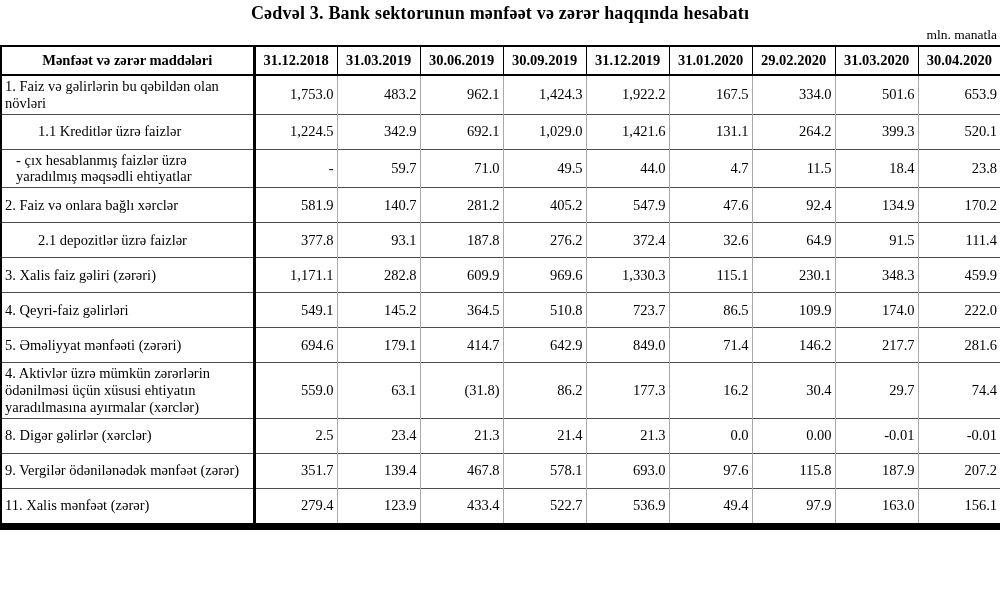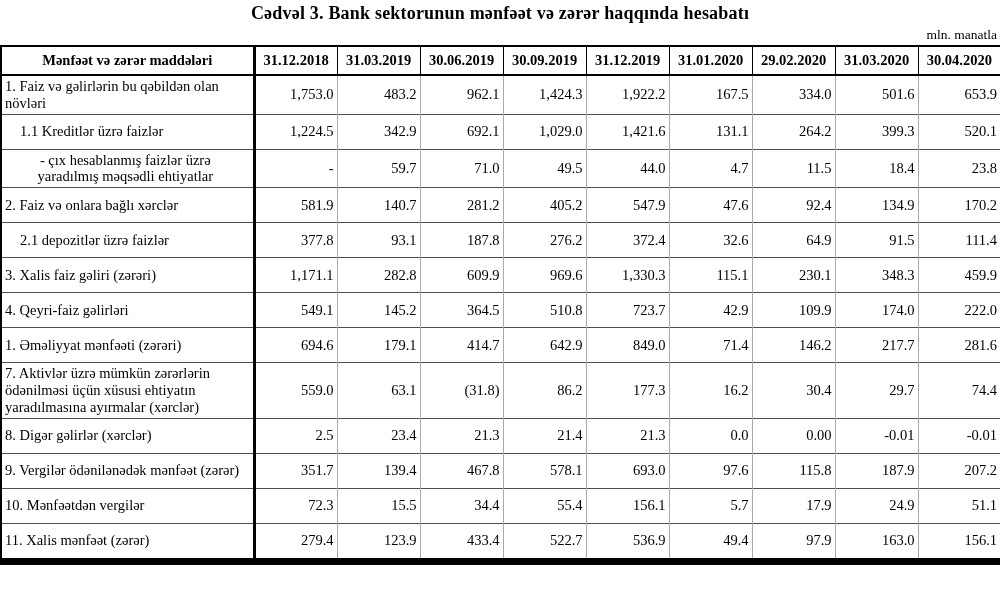--- a/index.html
+++ b/index.html
@@ -48,22 +48,22 @@
     border-left: 1px solid #a9a9a9;
     padding: 2px 3px;
     line-height: 1.16;
     overflow: hidden;
   }
   td.label {
     text-align: left;
     padding-left: 5px;
     border-left: none;
   }
-  td.label.sub { padding-left: 18px; }
-  td.label.dash { text-align: center; padding-left: 14px; padding-right: 18px; }
+  td.label.sub { padding-left: 36px; }
+  td.label.dash { padding-left: 14px; padding-right: 18px; }
   td.num {
     text-align: right;
     padding-right: 8px;
   }
   .lc { border-right: 3px solid #000 !important; }
 </style>
 </head>
 <body>
 
 <div class="page">
@@ -169,39 +169,39 @@
           <td class="num">348.3</td>
           <td class="num">459.9</td>
         </tr>
         <tr>
           <td class="label lc">4. Qeyri-faiz gəlirləri</td>
           <td class="num">549.1</td>
           <td class="num">145.2</td>
           <td class="num">364.5</td>
           <td class="num">510.8</td>
           <td class="num">723.7</td>
-          <td class="num">42.9</td>
+          <td class="num">86.5</td>
           <td class="num">109.9</td>
           <td class="num">174.0</td>
           <td class="num">222.0</td>
         </tr>
         <tr>
-          <td class="label lc">1. Əməliyyat mənfəəti (zərəri)</td>
+          <td class="label lc">5. Əməliyyat mənfəəti (zərəri)</td>
           <td class="num">694.6</td>
           <td class="num">179.1</td>
           <td class="num">414.7</td>
           <td class="num">642.9</td>
           <td class="num">849.0</td>
           <td class="num">71.4</td>
           <td class="num">146.2</td>
           <td class="num">217.7</td>
           <td class="num">281.6</td>
         </tr>
         <tr>
-          <td class="label lc">7. Aktivlər üzrə mümkün zərərlərin ödənilməsi üçün xüsusi ehtiyatın yaradılmasına ayırmalar (xərclər)</td>
+          <td class="label lc">4. Aktivlər üzrə mümkün zərərlərin ödənilməsi üçün xüsusi ehtiyatın yaradılmasına ayırmalar (xərclər)</td>
           <td class="num">559.0</td>
           <td class="num">63.1</td>
           <td class="num">(31.8)</td>
           <td class="num">86.2</td>
           <td class="num">177.3</td>
           <td class="num">16.2</td>
           <td class="num">30.4</td>
           <td class="num">29.7</td>
           <td class="num">74.4</td>
         </tr>
@@ -223,32 +223,20 @@
           <td class="num">139.4</td>
           <td class="num">467.8</td>
           <td class="num">578.1</td>
           <td class="num">693.0</td>
           <td class="num">97.6</td>
           <td class="num">115.8</td>
           <td class="num">187.9</td>
           <td class="num">207.2</td>
         </tr>
         <tr>
-          <td class="label lc">10. Mənfəətdən vergilər</td>
-          <td class="num">72.3</td>
-          <td class="num">15.5</td>
-          <td class="num">34.4</td>
-          <td class="num">55.4</td>
-          <td class="num">156.1</td>
-          <td class="num">5.7</td>
-          <td class="num">17.9</td>
-          <td class="num">24.9</td>
-          <td class="num">51.1</td>
-        </tr>
-        <tr>
           <td class="label lc">11. Xalis mənfəət (zərər)</td>
           <td class="num">279.4</td>
           <td class="num">123.9</td>
           <td class="num">433.4</td>
           <td class="num">522.7</td>
           <td class="num">536.9</td>
           <td class="num">49.4</td>
           <td class="num">97.9</td>
           <td class="num">163.0</td>
           <td class="num">156.1</td>

